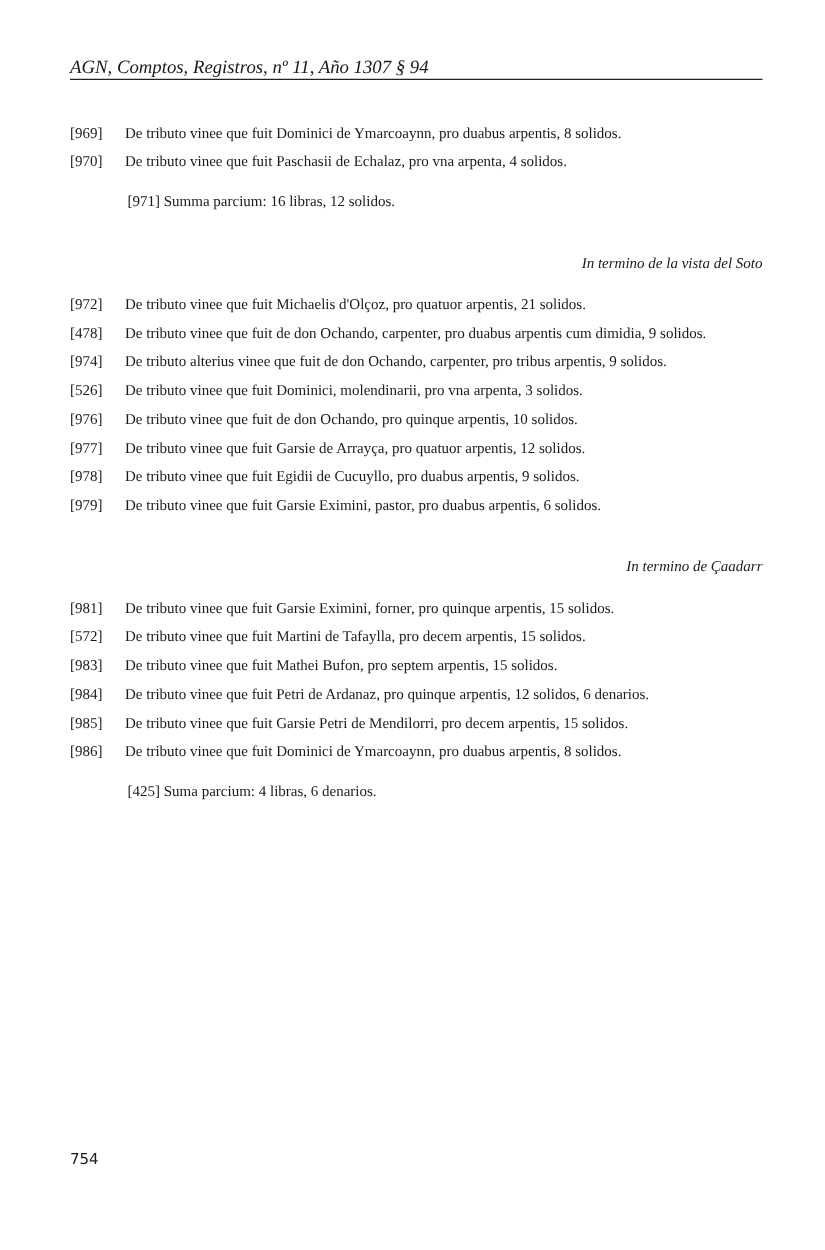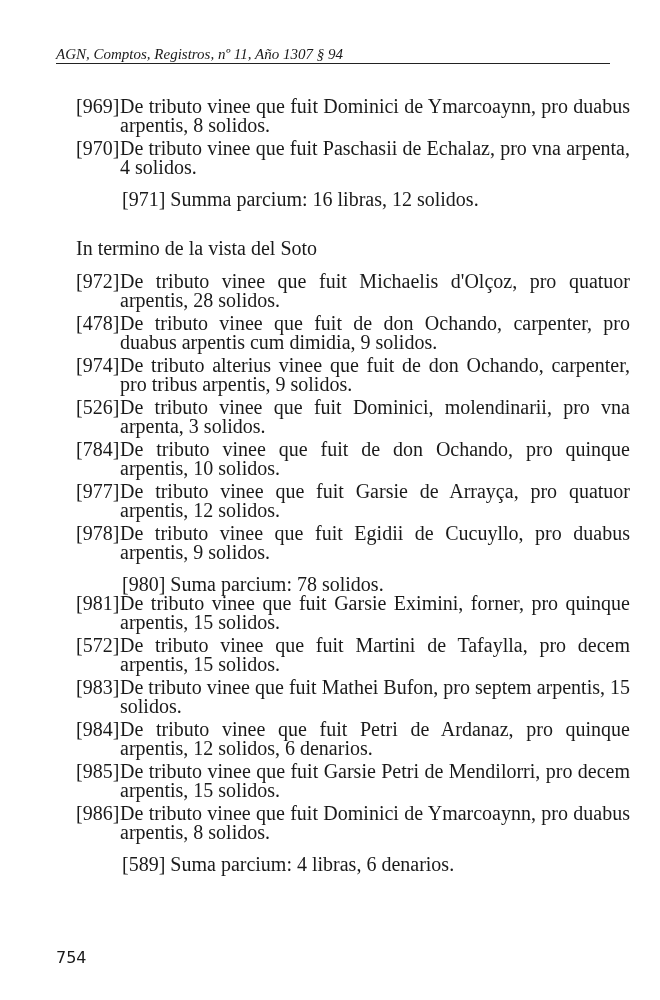--- a/index.html
+++ b/index.html
@@ -1,27 +1,27 @@
 <!DOCTYPE html>
 <html><head>
 <meta charset="utf-8">
 <style>
   html, body { margin: 0; padding: 0; background: #ffffff; }
   body { width: 660px; height: 1000px; position: relative; overflow: hidden;
          font-family: "Liberation Serif", "DejaVu Serif", serif; color: #1a1a1a; }
   .header { position: absolute; left: 56px; top: 46px; width: 550px;
             font-style: italic; font-size: 15px; }
   .rule { position: absolute; left: 56px; top: 63px; width: 554px; height: 1px; background: #222; }
-  .content { position: absolute; left: 56px; top: 97px; width: 554px; font-size: 20px; line-height: 19px; margin-left: 20px; }
+  .content { position: absolute; left: 56px; top: 97px; width: 554px; font-size: 12px; line-height: 19px; }
   .entry { display: flex; margin-bottom: 4px; }
   .num { flex: 0 0 44px; white-space: nowrap; }
   .txt { flex: 1; text-align: justify; }
   .summa { margin: 13px 0 0 46px; }
-  .heading { text-align: left; margin: 30px 0 14px 0; }
-  .folio { position: absolute; left: 56px; top: 948px; font-size: 16px;
+  .heading { text-align: right; font-style: italic; margin: 30px 0 14px 0; }
+  .folio { position: absolute; left: 56px; top: 920px; font-size: 12px;
            font-family: "DejaVu Sans", sans-serif; }
 </style>
 </head>
 <body>
 
 <div class="header">AGN, Comptos, Registros, nº 11, Año 1307 § 94</div>
 <div class="rule"></div>
 
 <div class="content" id="content">
     <div class="entry">
@@ -29,47 +29,51 @@
       <span class="txt">De tributo vinee que fuit Dominici de Ymarcoaynn, pro duabus arpentis, 8 solidos.</span>
     </div>
     <div class="entry">
       <span class="num">[970]</span>
       <span class="txt">De tributo vinee que fuit Paschasii de Echalaz, pro vna arpenta, 4 solidos.</span>
     </div>
     <div class="summa"><span>[971]</span><span> </span><span>Summa parcium: 16 libras, 12 solidos.</span></div>
     <div class="heading">In termino de la vista del Soto</div>
     <div class="entry">
       <span class="num">[972]</span>
-      <span class="txt">De tributo vinee que fuit Michaelis d'Olçoz, pro quatuor arpentis, 28 solidos.</span>
+      <span class="txt">De tributo vinee que fuit Michaelis d'Olçoz, pro quatuor arpentis, 21 solidos.</span>
     </div>
     <div class="entry">
       <span class="num">[478]</span>
       <span class="txt">De tributo vinee que fuit de don Ochando, carpenter, pro duabus arpentis cum dimidia, 9 solidos.</span>
     </div>
     <div class="entry">
       <span class="num">[974]</span>
       <span class="txt">De tributo alterius vinee que fuit de don Ochando, carpenter, pro tribus arpentis, 9 solidos.</span>
     </div>
     <div class="entry">
       <span class="num">[526]</span>
       <span class="txt">De tributo vinee que fuit Dominici, molendinarii, pro vna arpenta, 3 solidos.</span>
     </div>
     <div class="entry">
-      <span class="num">[784]</span>
+      <span class="num">[976]</span>
       <span class="txt">De tributo vinee que fuit de don Ochando, pro quinque arpentis, 10 solidos.</span>
     </div>
     <div class="entry">
       <span class="num">[977]</span>
       <span class="txt">De tributo vinee que fuit Garsie de Arrayça, pro quatuor arpentis, 12 solidos.</span>
     </div>
     <div class="entry">
       <span class="num">[978]</span>
       <span class="txt">De tributo vinee que fuit Egidii de Cucuyllo, pro duabus arpentis, 9 solidos.</span>
     </div>
-    <div class="summa"><span>[980]</span><span> </span><span>Suma parcium: 78 solidos.</span></div>
+    <div class="entry">
+      <span class="num">[979]</span>
+      <span class="txt">De tributo vinee que fuit Garsie Eximini, pastor, pro duabus arpentis, 6 solidos.</span>
+    </div>
+    <div class="heading">In termino de Çaadarr</div>
     <div class="entry">
       <span class="num">[981]</span>
       <span class="txt">De tributo vinee que fuit Garsie Eximini, forner, pro quinque arpentis, 15 solidos.</span>
     </div>
     <div class="entry">
       <span class="num">[572]</span>
       <span class="txt">De tributo vinee que fuit Martini de Tafaylla, pro decem arpentis, 15 solidos.</span>
     </div>
     <div class="entry">
       <span class="num">[983]</span>
@@ -80,16 +84,16 @@
       <span class="txt">De tributo vinee que fuit Petri de Ardanaz, pro quinque arpentis, 12 solidos, 6 denarios.</span>
     </div>
     <div class="entry">
       <span class="num">[985]</span>
       <span class="txt">De tributo vinee que fuit Garsie Petri de Mendilorri, pro decem arpentis, 15 solidos.</span>
     </div>
     <div class="entry">
       <span class="num">[986]</span>
       <span class="txt">De tributo vinee que fuit Dominici de Ymarcoaynn, pro duabus arpentis, 8 solidos.</span>
     </div>
-    <div class="summa"><span>[589]</span><span> </span><span>Suma parcium: 4 libras, 6 denarios.</span></div>
+    <div class="summa"><span>[425]</span><span> </span><span>Suma parcium: 4 libras, 6 denarios.</span></div>
   </div>
 
 <div class="folio">754</div>
 
 </body></html>

